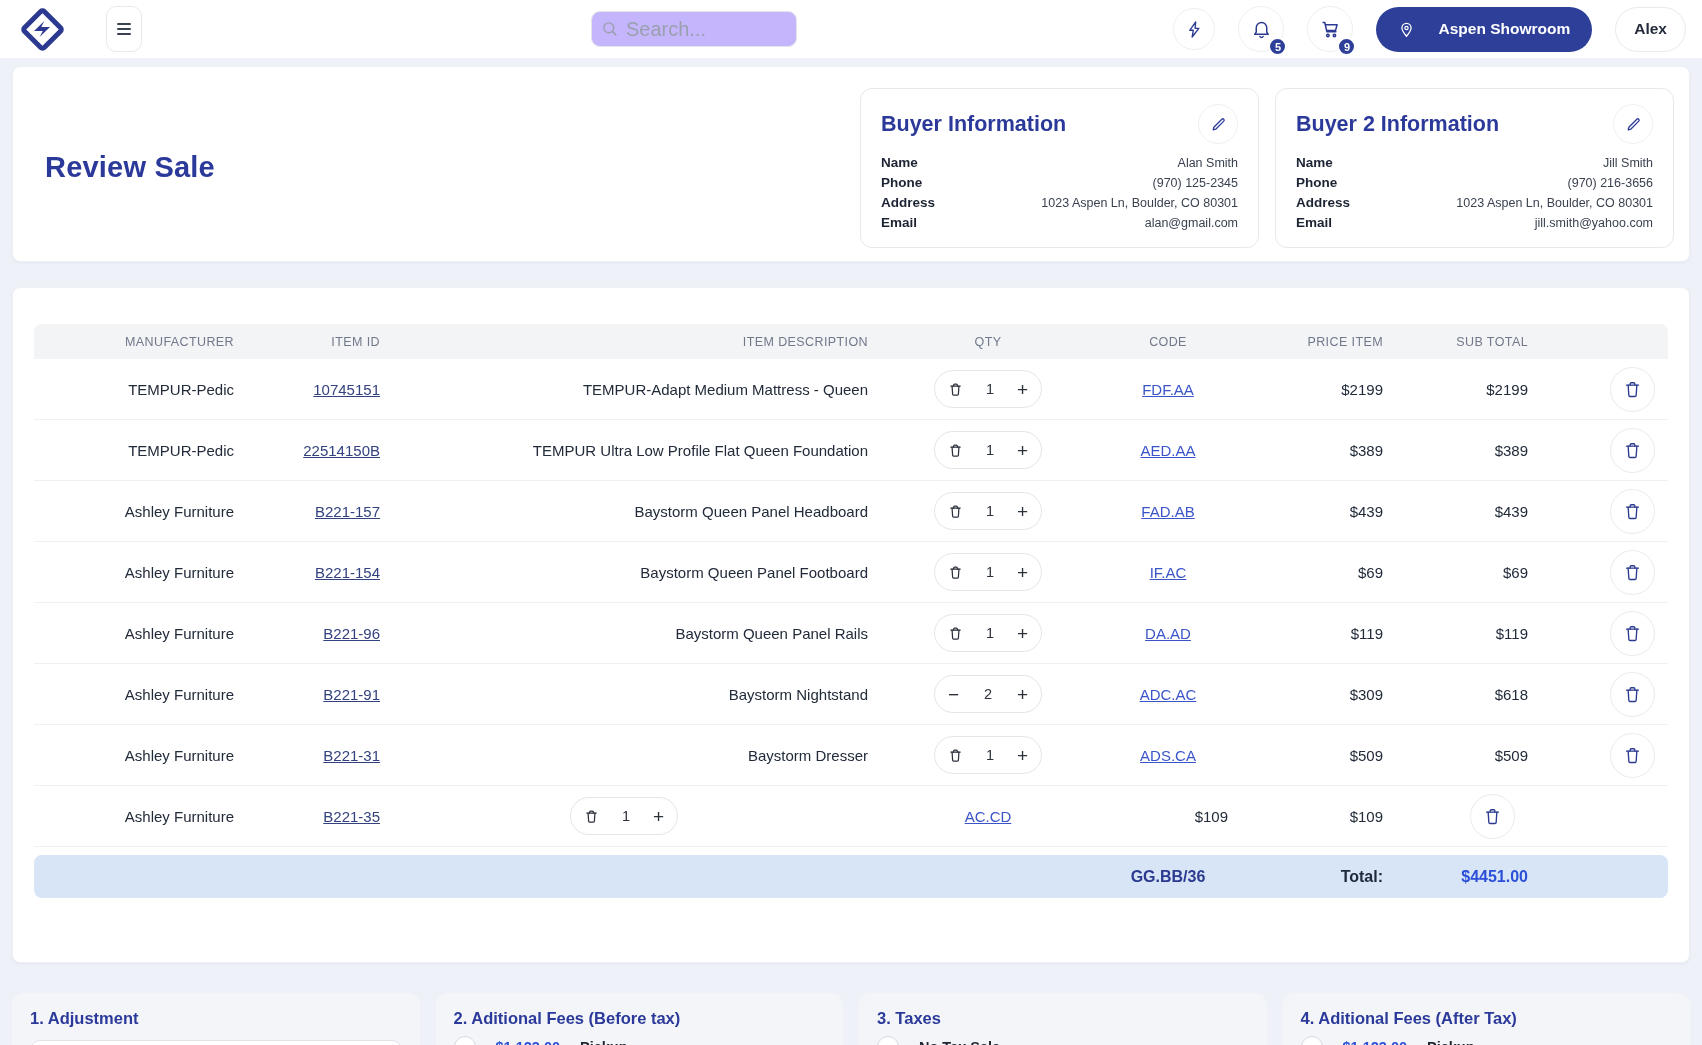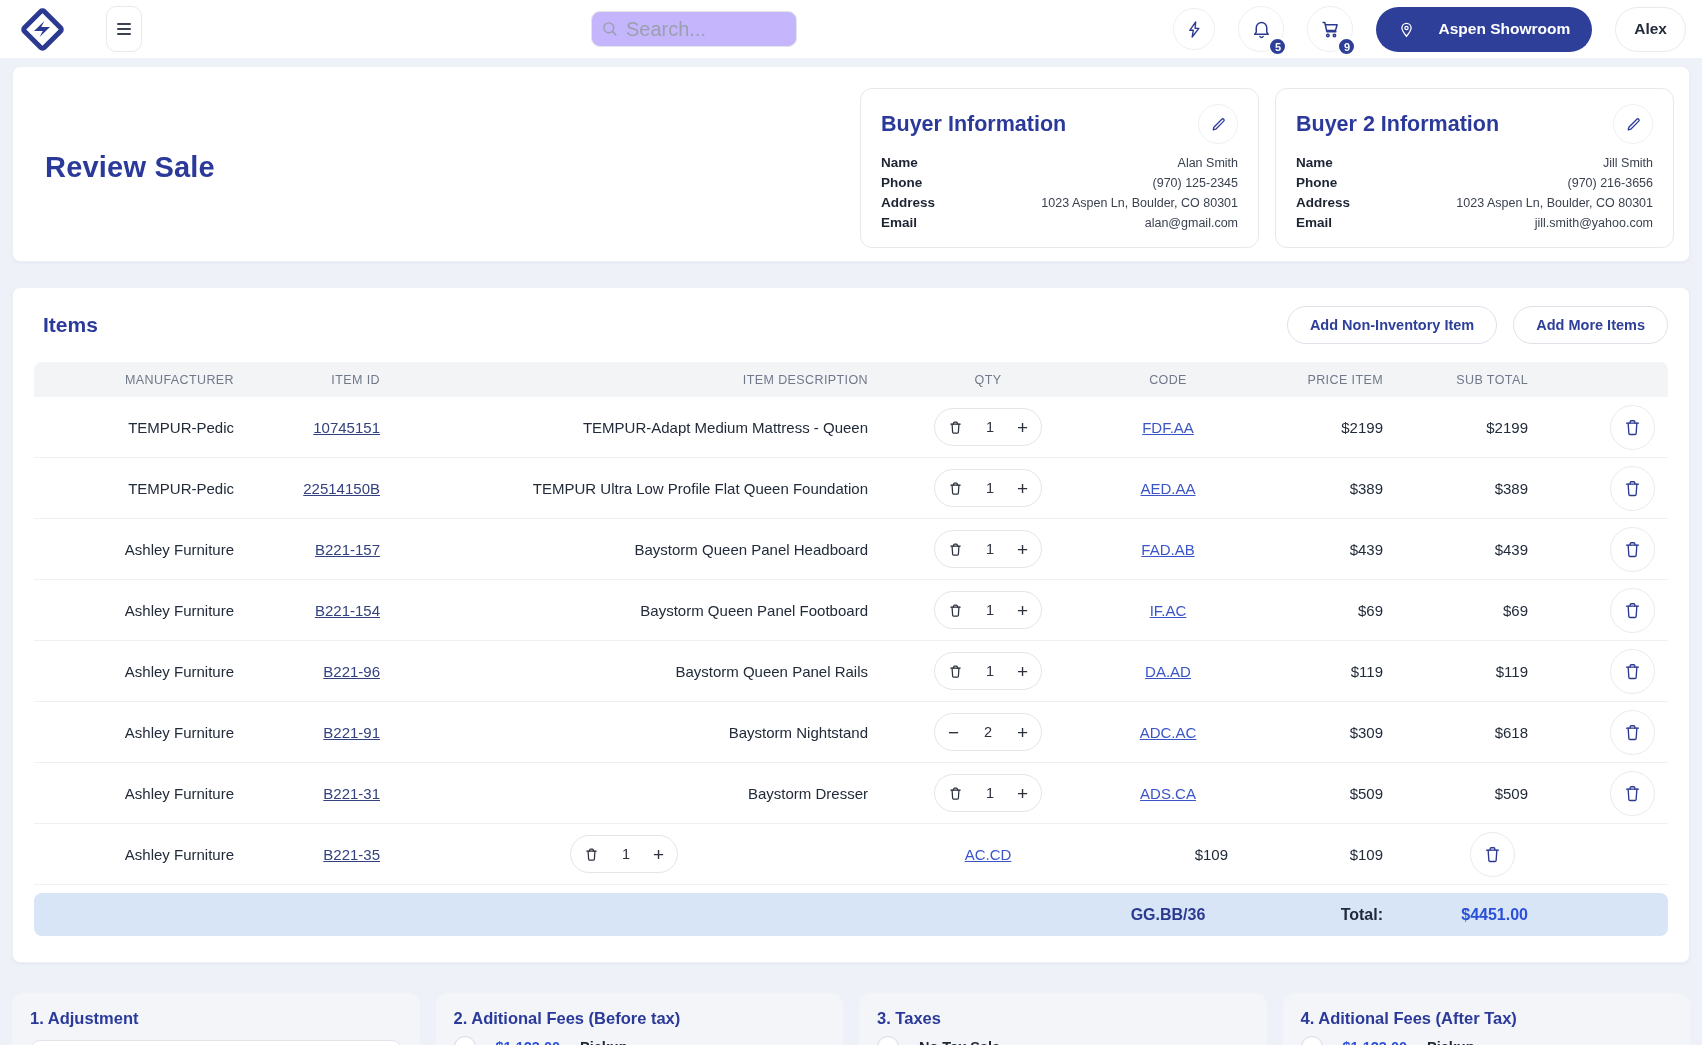--- a/index.html
+++ b/index.html
@@ -291,25 +291,20 @@
         <div class="bfield">
           <span class="bflabel">Email</span>
           <span class="bfvalue">jill.smith@yahoo.com</span>
         </div>
 
     </div>
   </div>
 </section>
 
 <section class="panel items-panel">
-  <div class="items-head">
-    <h2 class="items-title">Items</h2>
-    <button class="pill-btn">Add Non-Inventory Item</button>
-    <button class="pill-btn">Add More Items</button>
-  </div>
 
   <div class="table">
     <div class="thead">
       <div class="al">MANUFACTURER</div>
       <div class="al">ITEM ID</div>
       <div class="al">ITEM DESCRIPTION</div>
       <div class="ac">QTY</div>
       <div class="ac">CODE</div>
       <div class="ar">PRICE ITEM</div>
       <div class="ar">SUB TOTAL</div>

